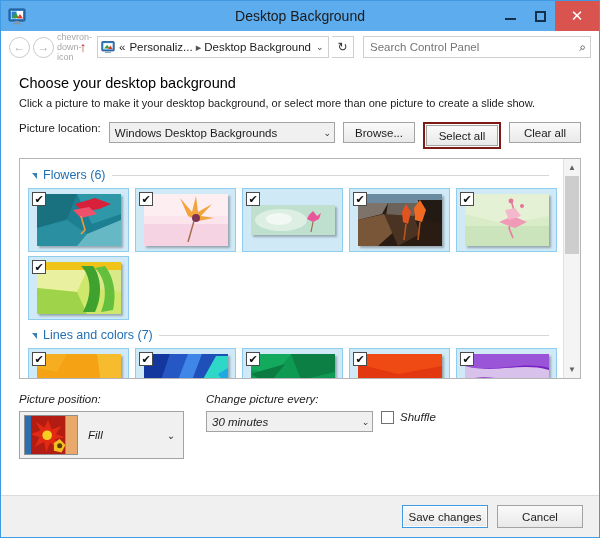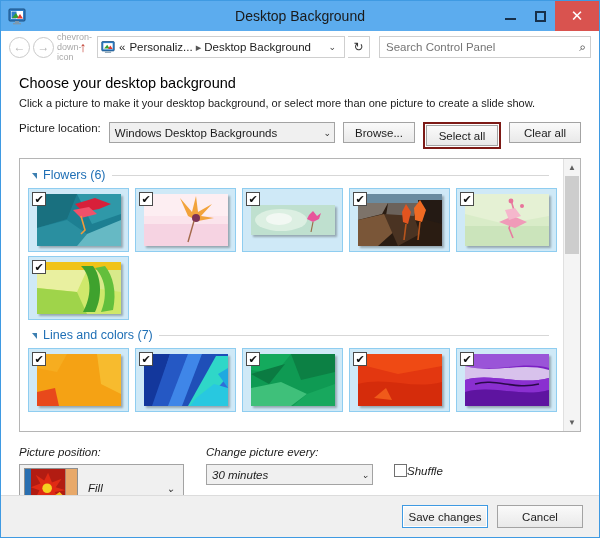--- a/index.html
+++ b/index.html
@@ -103,21 +103,21 @@
   .crumb-sep { color: #555; font-size: 11px; margin: 0 3px; flex:none; }
   .crumb-text { font-size: 11.5px; color: #1c1c1c; white-space: nowrap; }
   .crumb-drop { margin-left: auto; font-size: 9px; color: #444; padding: 0 5px; flex:none;}
   .refresh-btn {
     width: 22px; height: 22px;
     border: 1px solid #cfcfcf; border-left: none;
     display:flex; align-items:center; justify-content:center;
     font-size: 12px; color:#333; background:#fff; flex:none;
   }
   .searchbox {
-    width: 212px; height: 22px;
+    width: 228px; height: 22px;
     border: 1px solid #cfcfcf;
     background: #ffffff;
     display: flex; align-items: center;
     margin-left: 6px; flex:none;
     padding: 0 4px;
   }
   .searchbox input {
     border: none; outline: none; flex: 1 1 auto;
     font-size: 11.5px; color: #777;
     font-family: "Liberation Sans", sans-serif;
@@ -175,21 +175,21 @@
     border: 2px solid #7d1a16;
     padding: 1px;
     display: inline-flex;
     flex: none;
   }
 
   
   .listbox {
     border: 1px solid #b5b5b5;
     background: #ffffff;
-    height: 274px;
+    height: 221px;
     position: relative;
     overflow: hidden;
     display: flex;
   }
   .list-inner {
     flex: 1 1 auto;
     overflow: hidden;
     padding: 6px 0 0 8px;
     position: relative;
   }
@@ -278,21 +278,21 @@
     border: 1px solid #8f8f8f;
     background: #fff;
     overflow: hidden;
     position: relative;
     flex: none;
     margin-right: 10px;
   }
   .pos-text { font-size: 11.5px; color:#1c1c1c; }
   .pos-arrow { margin-left:auto; font-size: 10px; color:#333; padding-right:4px;}
   .combo-interval { width: 167px; }
-  .chk-row { display: flex; align-items: center; margin-left: 21px; }
+  .chk-row { display: flex; align-items: flex-start; gap: 6px; margin-left: 8px; }
   .chk-box {
     width: 13px; height: 13px;
     border: 1px solid #707070;
     background: #fff;
     flex: none;
   }
   .chk-label { font-size: 11.5px; color: #1c1c1c; }
   .inline-row { display:flex; align-items: flex-start; }
 
   

